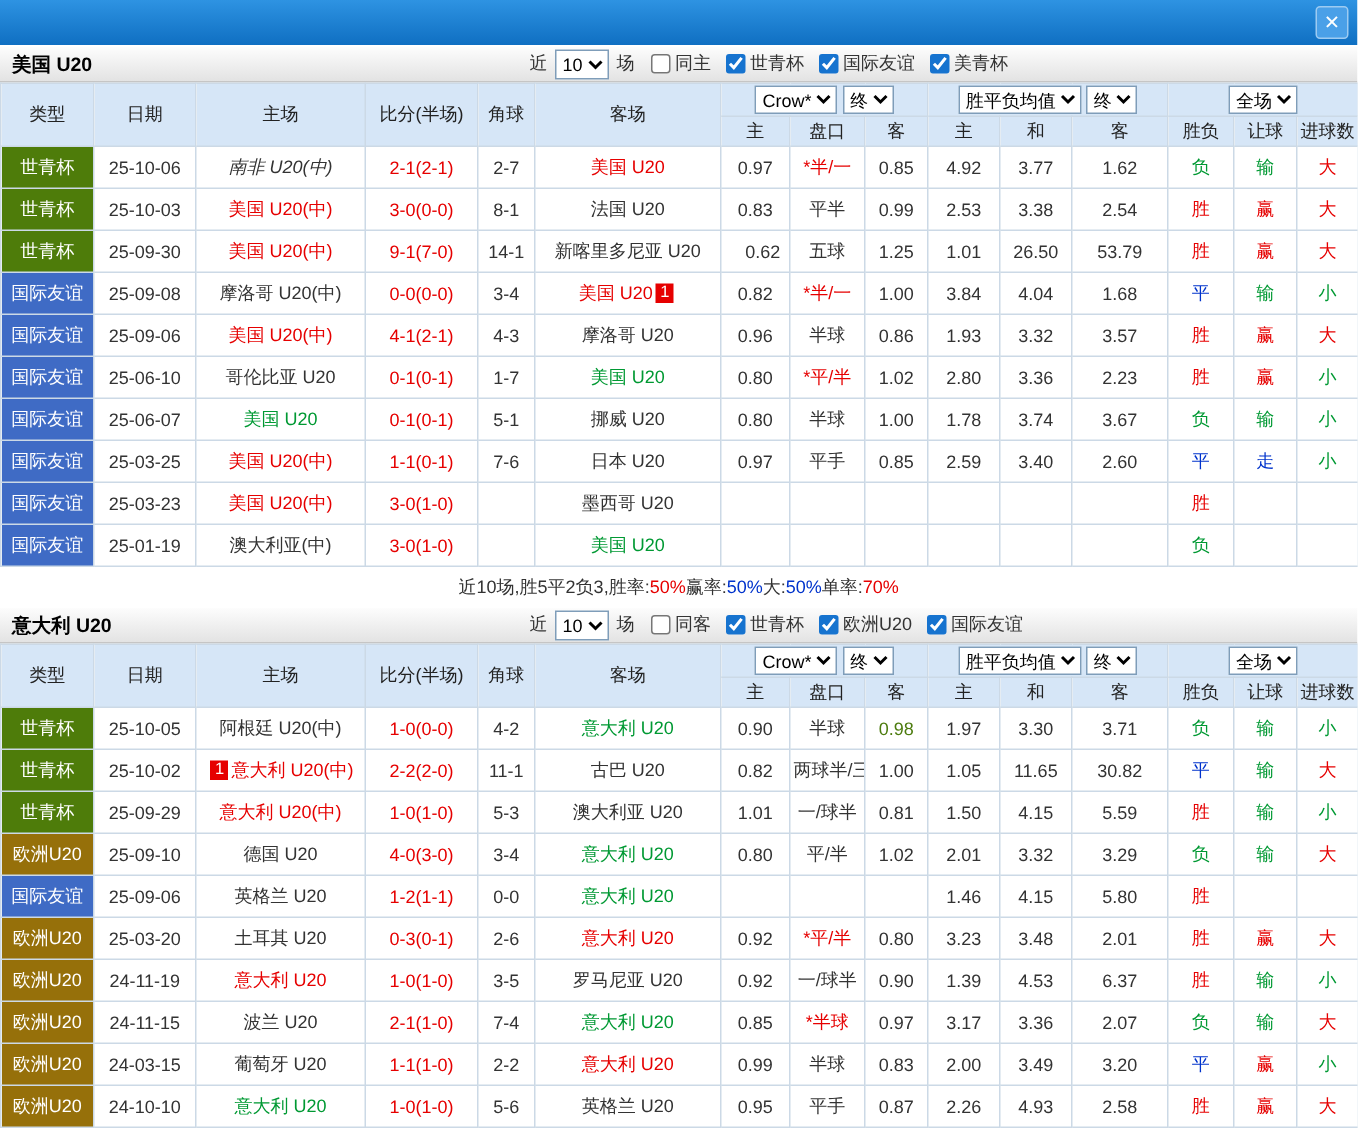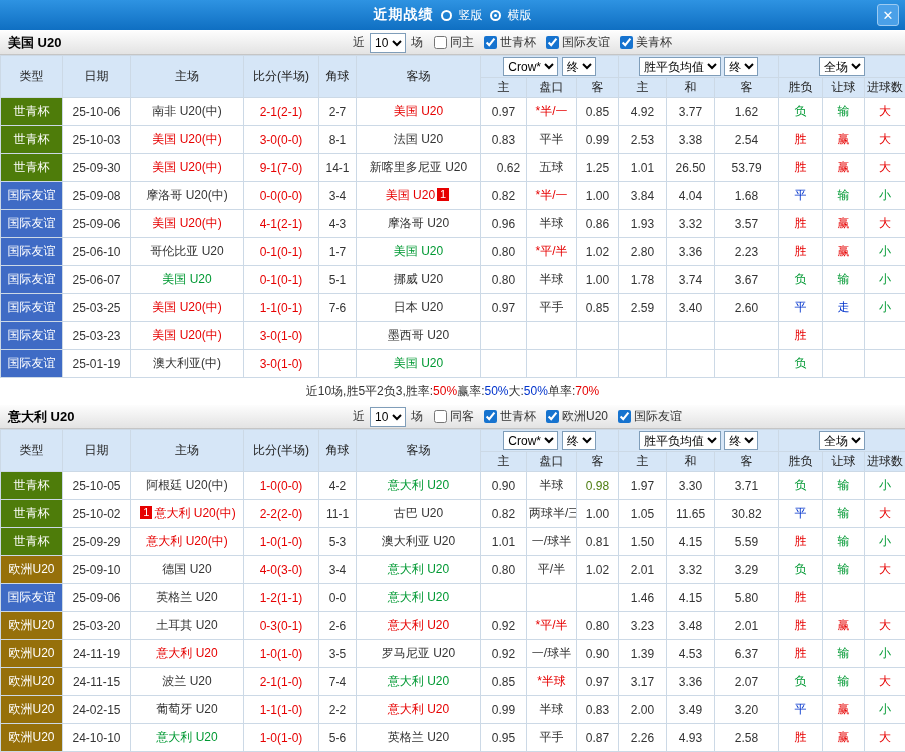--- a/index.html
+++ b/index.html
@@ -64,27 +64,20 @@
   
   .summary {
     height:26px; display:flex; align-items:center; justify-content:center;
     gap:0; font-size:12px; background:#fff;
   }
 </style>
 </head>
 <body>
 
 <div class="titlebar">
-  <div class="titlebar-center">
-    <span class="win-title">近期战绩</span>
-    <span class="radio" id="radio-v"></span>
-    <span class="radio-label">竖版</span>
-    <span class="radio sel" id="radio-h"></span>
-    <span class="radio-label">横版</span>
-  </div>
   <div class="close-btn">
     <span>✕</span>
   </div>
 </div>
 
 <div class="section">
   <div class="section-bar">
     <span class="section-title">美国 U20</span>
     <div class="filter-area">
       <span>近</span>
@@ -157,21 +150,21 @@
         <th>客</th>
         <th>胜负</th>
         <th>让球</th>
         <th>进球数</th>
       </tr>
     </thead>
     <tbody id="tbody-0">
         <tr>
           <td class="type-cell" style="background: rgb(78, 124, 10);">世青杯</td>
           <td>25-10-06</td>
-          <td><span><span style="color: rgb(51, 51, 51);">南非 U20(中)</span></span></td>
+          <td><span><span style="color: rgb(51, 51, 51); font-style: italic;">南非 U20(中)</span></span></td>
           <td style="color: rgb(230, 0, 0);">2-1(2-1)</td>
           <td>2-7</td>
           <td><span><span style="color: rgb(230, 0, 0);">美国 U20</span></span></td>
           <td style="color: rgb(51, 51, 51);">0.97</td>
           <td style="color: rgb(230, 0, 0);">*半/一</td>
           <td style="color: rgb(51, 51, 51);">0.85</td>
           <td>4.92</td>
           <td>3.77</td>
           <td>1.62</td>
           <td style="color: rgb(0, 153, 51);">负</td>
@@ -555,21 +548,21 @@
           <td style="color: rgb(51, 51, 51);">0.97</td>
           <td>3.17</td>
           <td>3.36</td>
           <td>2.07</td>
           <td style="color: rgb(0, 153, 51);">负</td>
           <td style="color: rgb(0, 153, 51);">输</td>
           <td style="color: rgb(230, 0, 0);">大</td>
         </tr>
         <tr>
           <td class="type-cell" style="background: rgb(150, 112, 10);">欧洲U20</td>
-          <td>24-02-15</td>
+          <td>24-03-15</td>
           <td><span><span style="color: rgb(51, 51, 51);">葡萄牙 U20</span></span></td>
           <td style="color: rgb(230, 0, 0);">1-1(1-0)</td>
           <td>2-2</td>
           <td><span><span style="color: rgb(230, 0, 0);">意大利 U20</span></span></td>
           <td style="color: rgb(51, 51, 51);">0.99</td>
           <td style="color: rgb(51, 51, 51);">半球</td>
           <td style="color: rgb(51, 51, 51);">0.83</td>
           <td>2.00</td>
           <td>3.49</td>
           <td>3.20</td>

